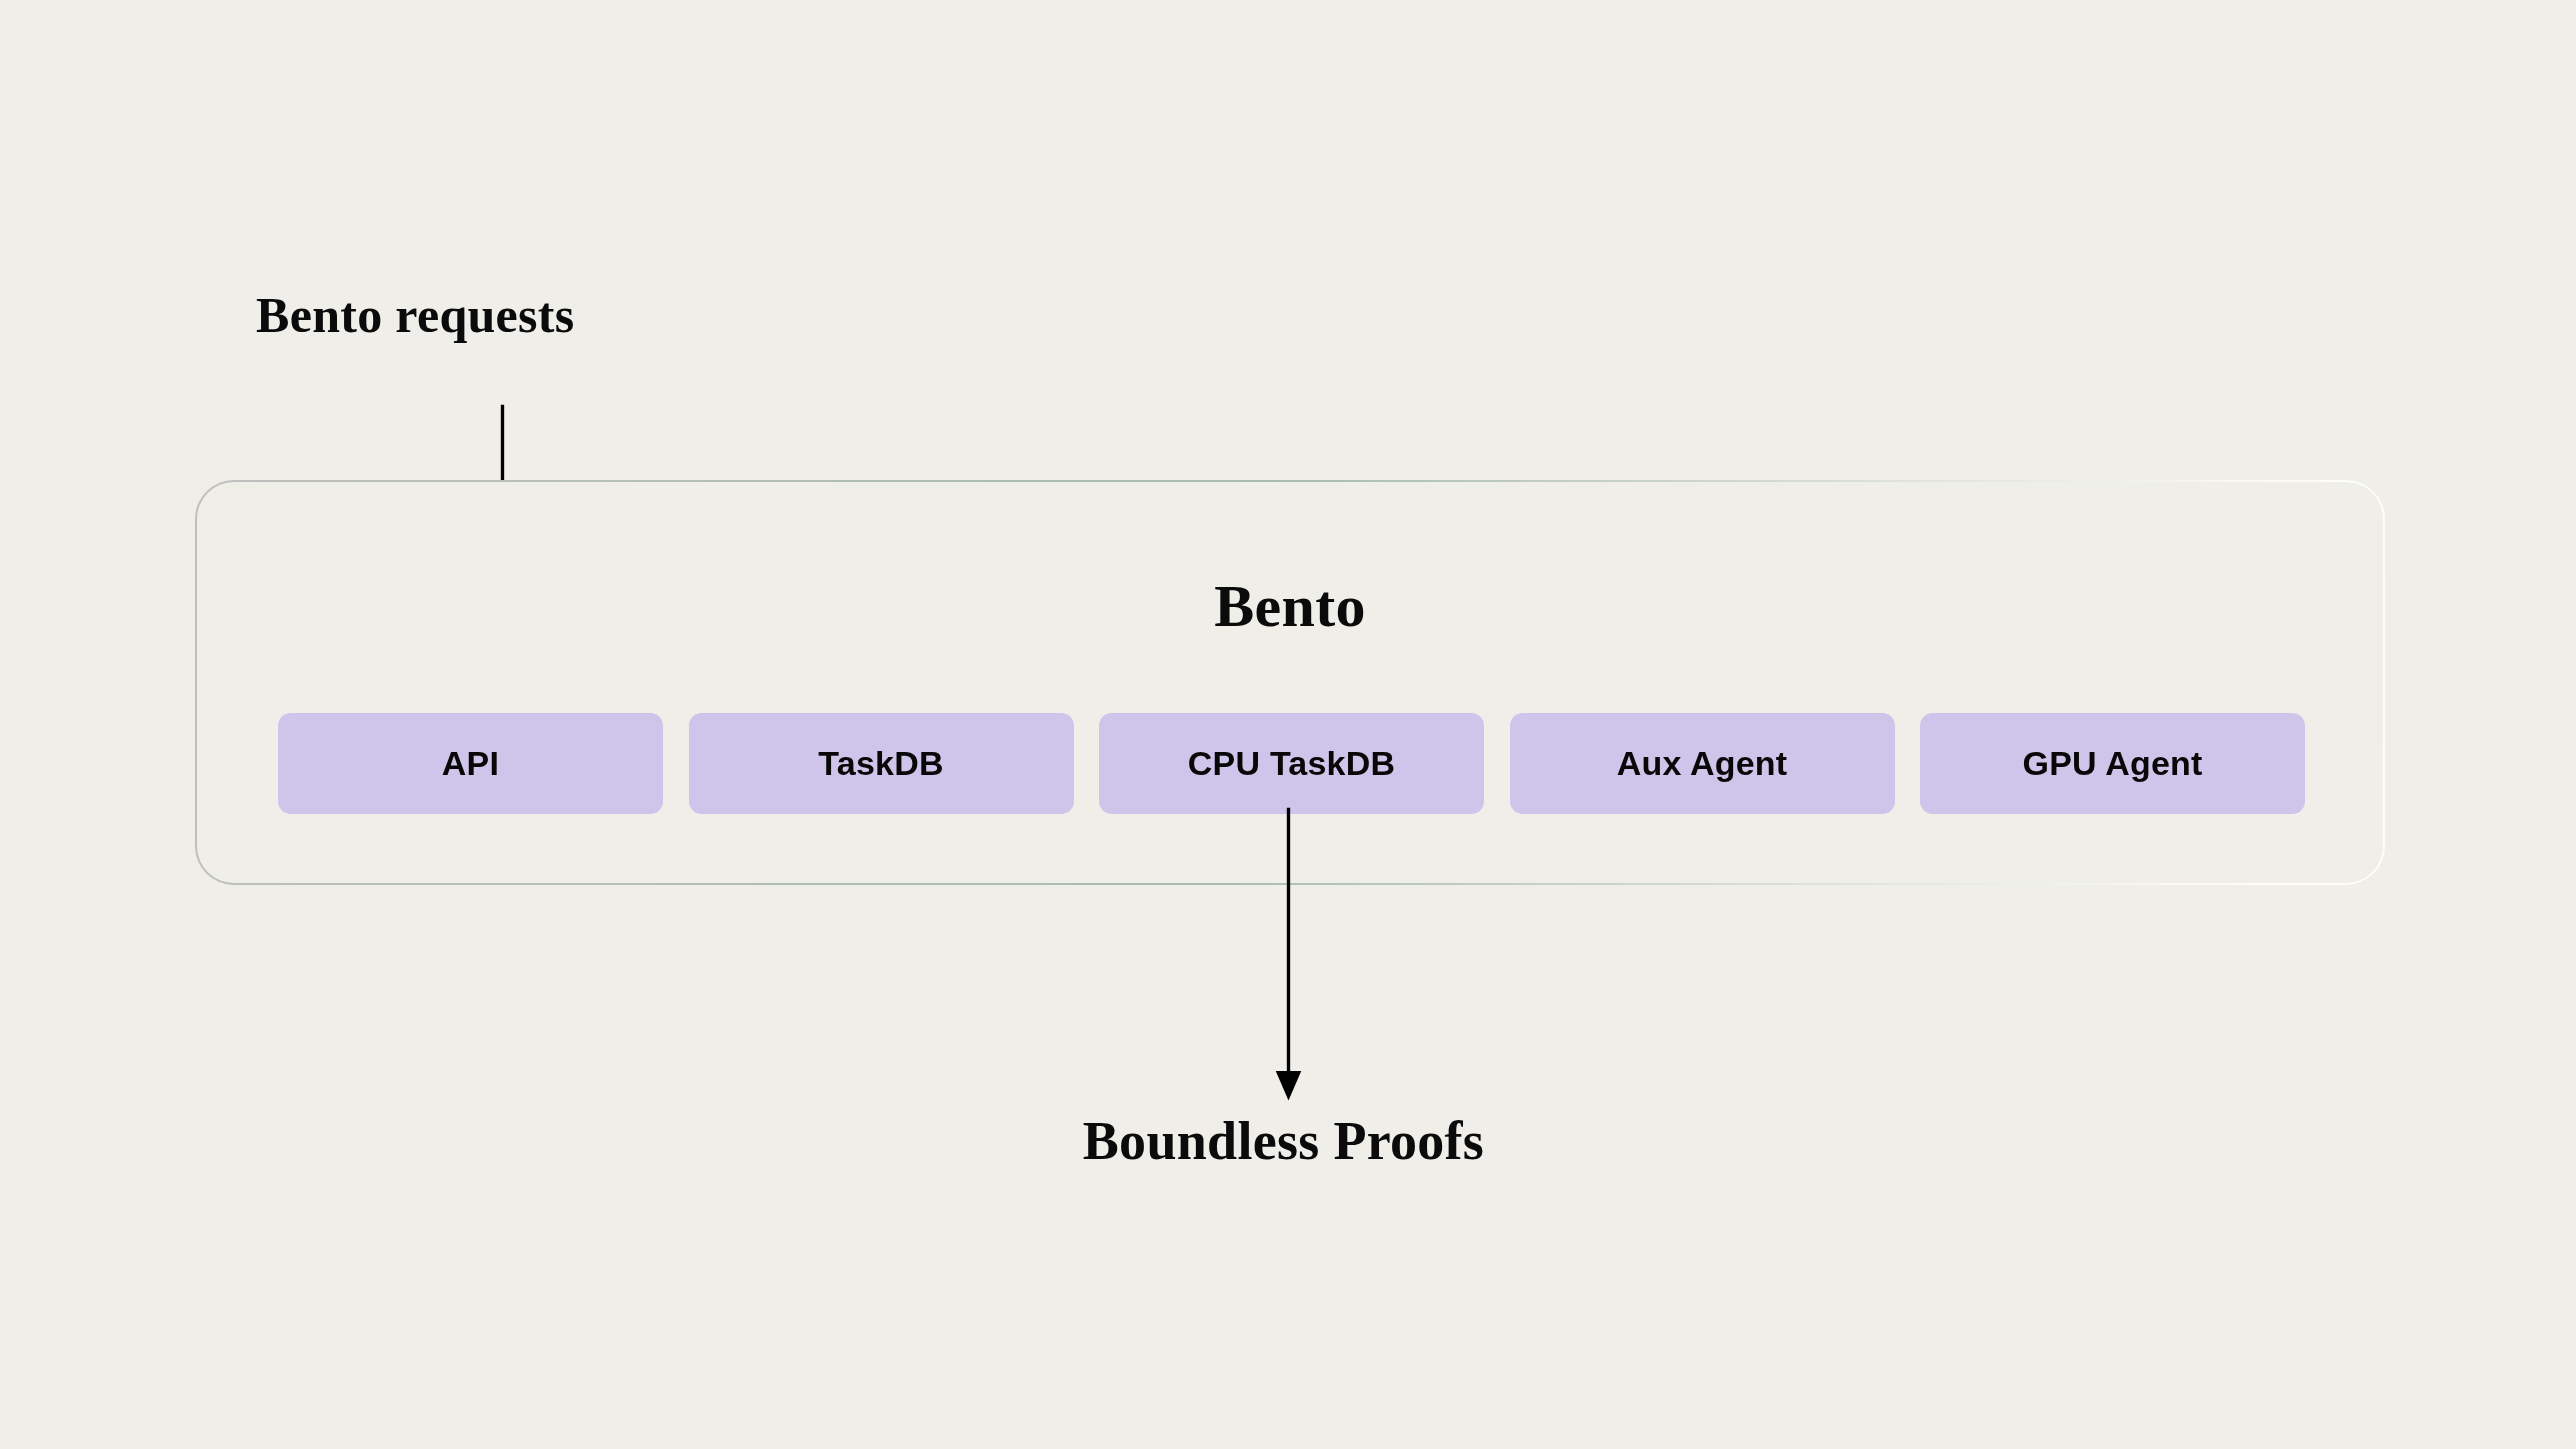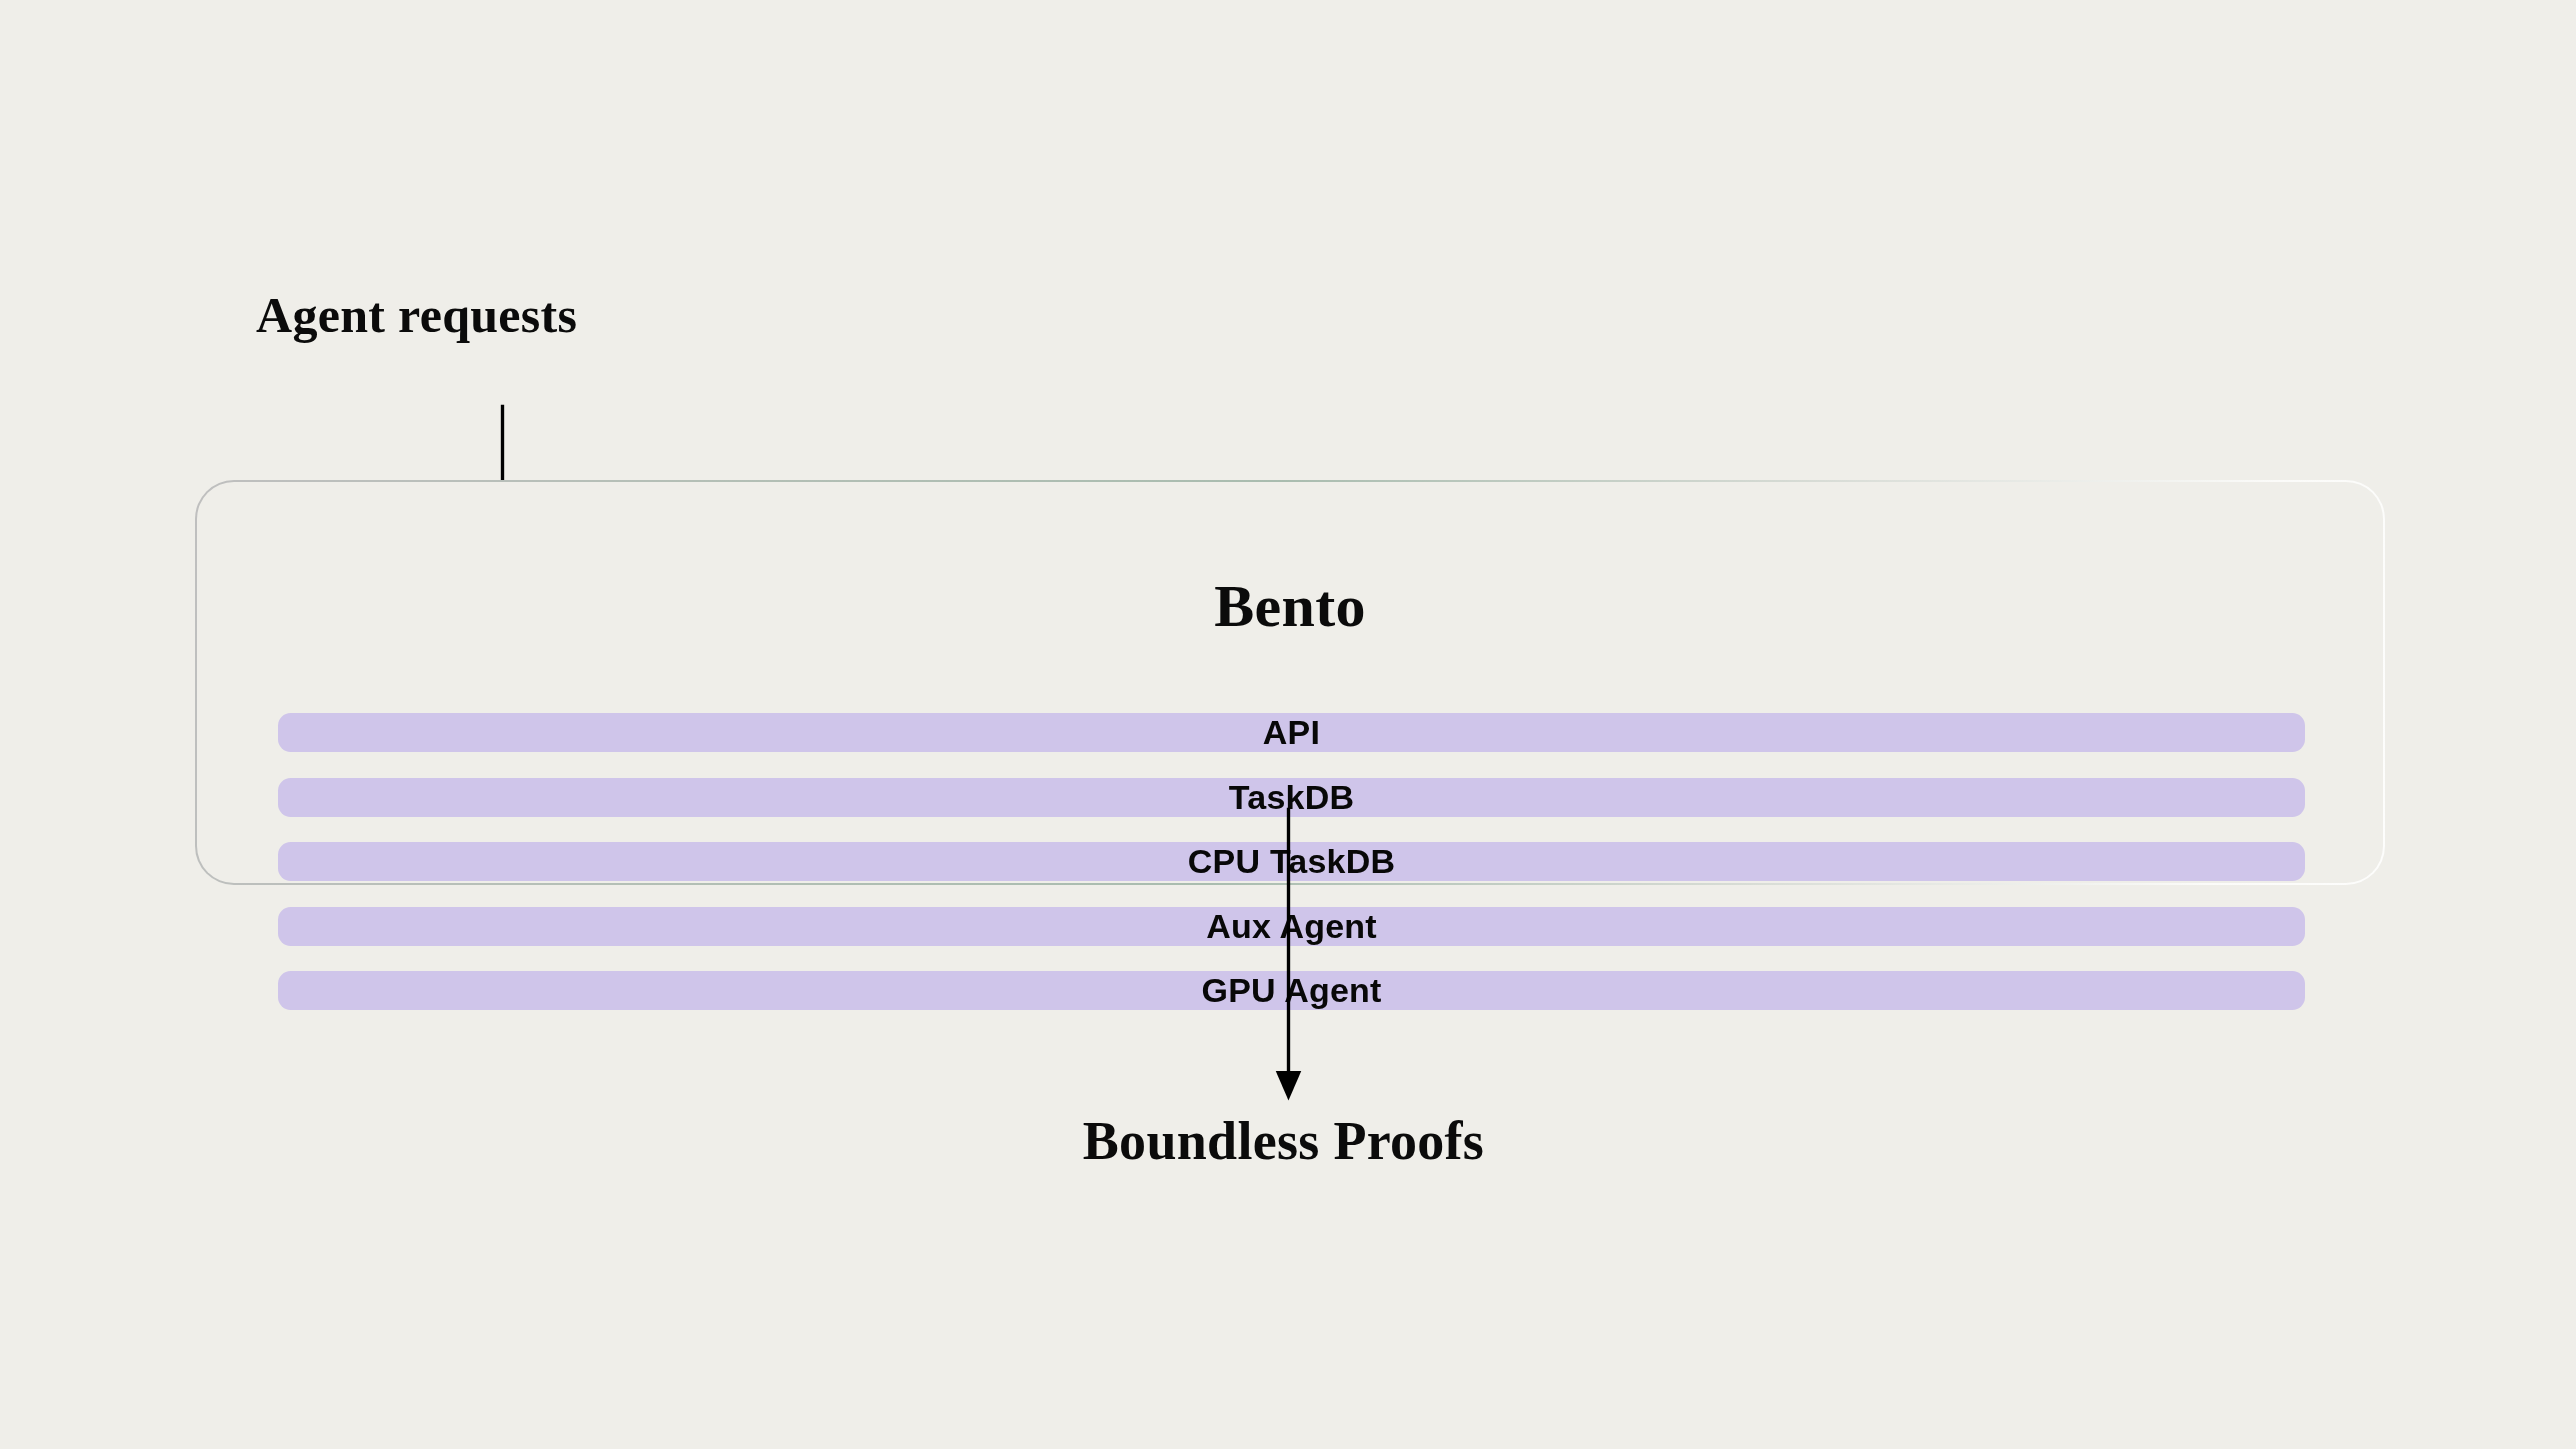--- a/index.html
+++ b/index.html
@@ -82,21 +82,21 @@
   }
 
   
   #component-row {
     position: absolute;
     left: 81px;      
     top: 231px;       
     width: 2027px;
     height: 101px;
     display: flex;
-    flex-direction: column;
+    flex-direction: row;
     gap: 25.5px;
   }
 
   .component-box {
     flex: 1 1 0;
     background: #CFC5EA;
     border-radius: 12.7px;
     display: flex;
     align-items: center;
     justify-content: center;
@@ -115,21 +115,21 @@
   
   .arrow {
     position: absolute;
   }
 </style>
 </head>
 <body>
 
 <div id="canvas">
 
-  <div id="label-proof-requests" class="label-serif">Agent requests</div>
+  <div id="label-proof-requests" class="label-serif">Bento requests</div>
 
   <svg class="arrow" style="left:462px; top:402px; width:81px; height:302px;" viewBox="0 0 120 450">
     <line x1="60" y1="4" x2="60" y2="406" stroke="#000000" stroke-width="5"></line>
     <polygon points="60,436 42,392 78,392" fill="#000000"></polygon>
   </svg>
 
   <div id="bento-container">
 
     <div id="bento-title">Bento</div>
 

